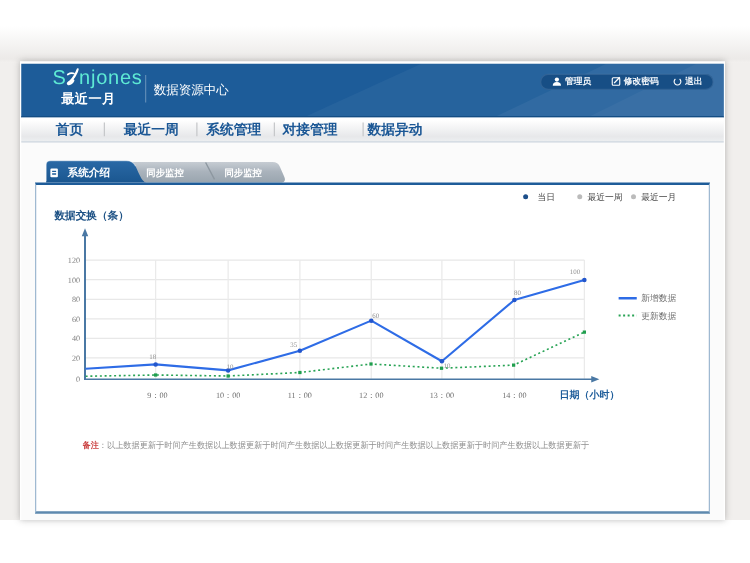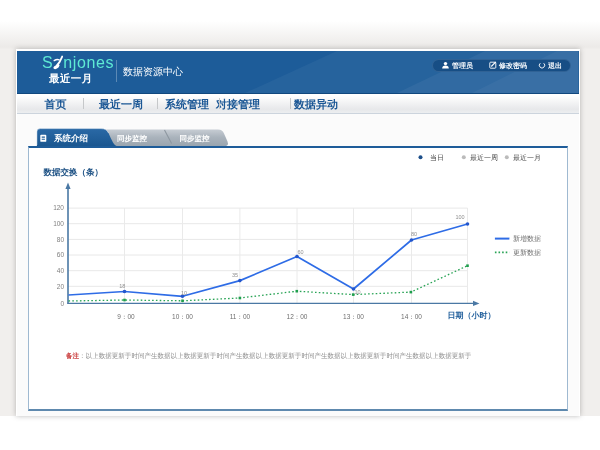--- a/index.html
+++ b/index.html
@@ -27,21 +27,21 @@
   .pill span { position:absolute; top:0; line-height:11px; font-size:7px; color:#f4f8fc; font-weight:bold; }
   .nav { position:absolute; left:0; top:43.4px; width:561.5px; height:20.1px;
     background:linear-gradient(180deg,#ffffff 10%,#e7e8ea 80%,#eceef0 100%);
     border-bottom:1px solid #ccd4dd; }
   .nav b { position:absolute; top:1px; line-height:18px; font-size:11px; color:#1b5795;
     transform:translateX(-50%); font-weight:bold; }
   .nav i { position:absolute; top:4px; width:1px; height:11px; background:#c6c8ca; }
   .tabs { position:absolute; left:10.5px; top:77.5px; }
   .box { position:absolute; left:10.5px; top:95.5px; width:540px; height:265px;
     background:#ffffff; border-top:2px solid #1e5c99; border-left:1px solid #9fb9d1;
-    border-right:1px solid #9fb9d1; border-bottom:2px solid #5e89ae; }
+    border-right:1px solid #9fb9d1; border-bottom:2px solid #5e89ae;font-family:Liberation Serif, serif; }
   .chart { position:absolute; left:0px; top:0px; }
   .note { position:absolute; left:49px; top:300px; width:445px; height:10px;
     overflow:hidden; white-space:nowrap; font-size:6.8px; color:#8f8f8f;
     transform:scaleX(0.962); transform-origin:0 0; }
   .note b { color:#cc4444; font-weight:bold; }
 </style>
 </head>
 <body>
 <div class="stage">
   <div class="bg-side" style="left:0; width:17px;"></div>
@@ -76,21 +76,21 @@
         </svg>
         <span style="left:19px;">管理员</span>
         <span style="left:66px;">修改密码</span>
         <span style="left:115px;">退出</span>
       </div>
     </div>
     <div class="nav">
       <b style="left:38.5px;">首页</b>
       <b style="left:104px;">最近一周</b>
       <b style="left:170px;">系统管理</b>
-      <b style="left:221px;">对接管理</b>
+      <b style="left:231px;">对接管理</b>
       <b style="left:299px;text-align:right;">数据异动</b>
       <i style="left:65.7px;"></i>
       <i style="left:139.7px;"></i>
       <i style="left:202.3px;"></i>
       <i style="left:272.7px;"></i>
     </div>
     <svg class="tabs" width="212" height="19" viewBox="0 0 212 19">
       <defs>
         <linearGradient id="gtab" x1="0" y1="0" x2="0" y2="1">
           <stop offset="0" stop-color="#c6ccd3"></stop>

